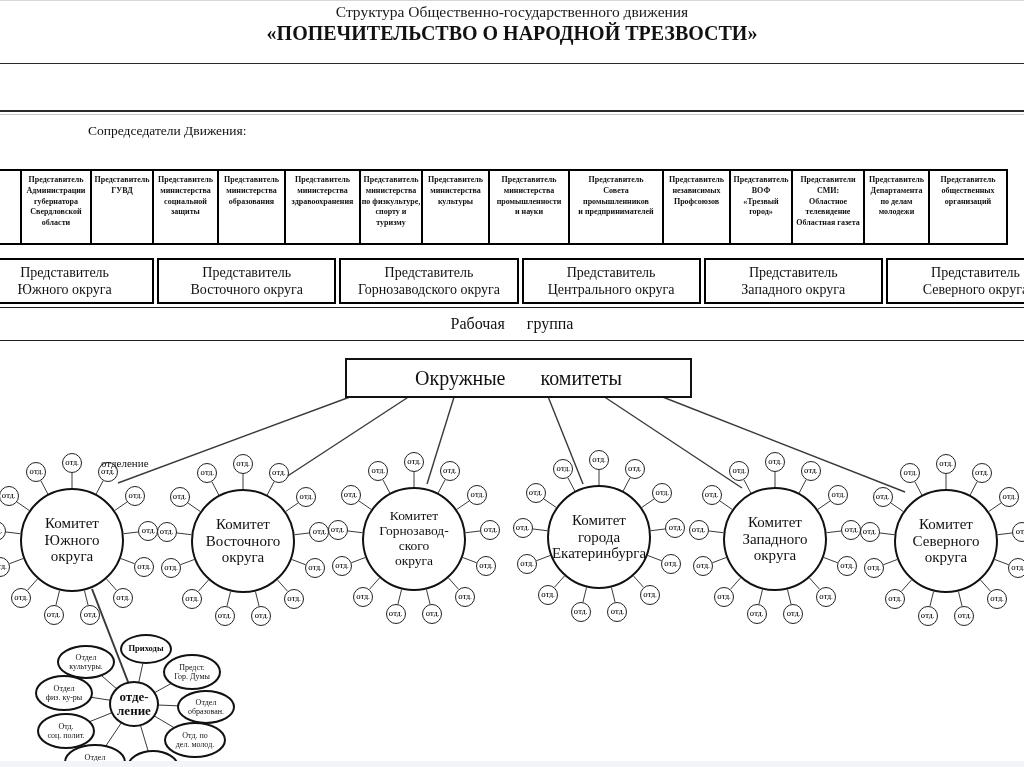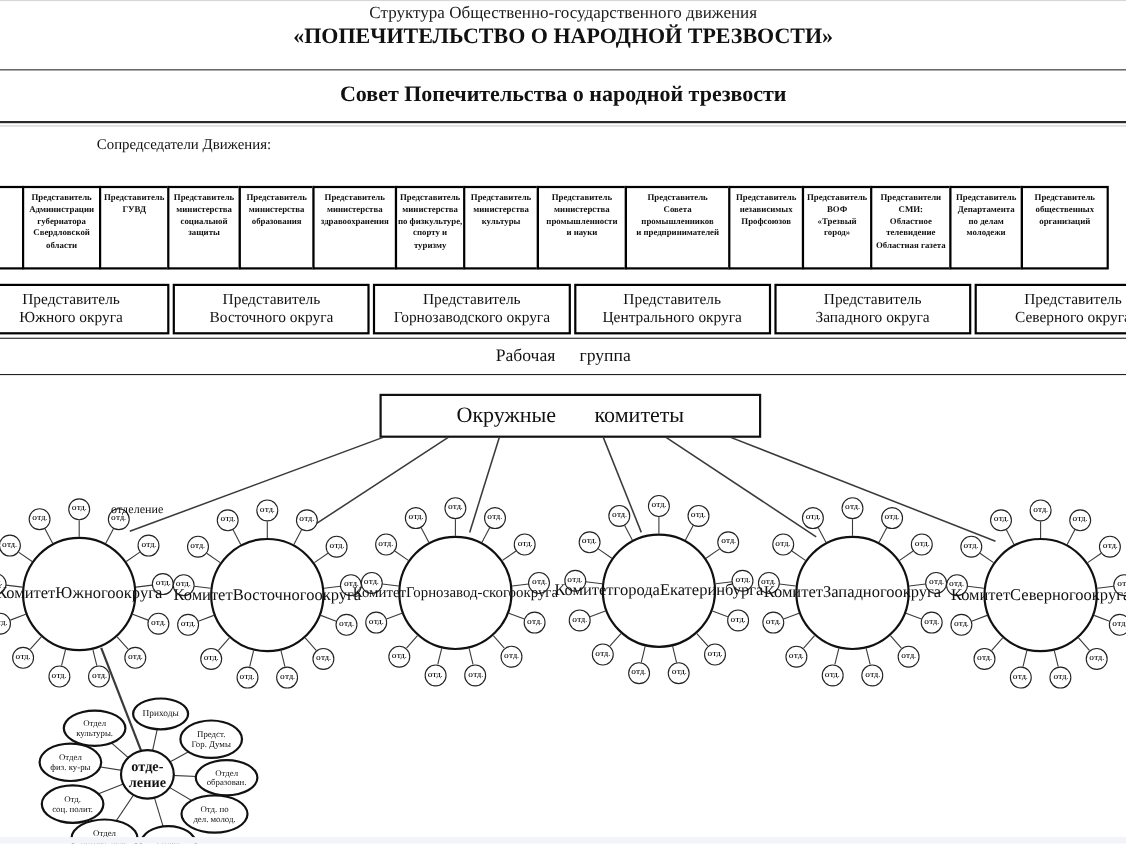--- a/index.html
+++ b/index.html
@@ -28,45 +28,44 @@
   .wg-band{position:absolute;top:306px;left:0;width:1024px;height:32px;border-top:1.5px solid #222;
            border-bottom:1.5px solid #222;display:flex;align-items:center;justify-content:center;
            font-size:16px;color:#111;word-spacing:18px;background:transparent;}
   
   .dc-box{position:absolute;top:357px;left:345px;width:343px;height:36px;border:2px solid #111;background:#fff;
           display:flex;align-items:center;justify-content:center;font-size:20px;color:#111;word-spacing:30px;z-index:4;}
   
   #wires{position:absolute;top:0;left:0;z-index:1;}
   
   .committee{position:absolute;width:104px;height:104px;border:2.5px solid #111;border-radius:50%;background:#fff;
-             display:flex;flex-direction:row;align-items:center;justify-content:center;text-align:center;
+             display:flex;flex-direction:column;align-items:center;justify-content:center;text-align:center;
              font-size:15px;line-height:1.1;color:#111;z-index:3;box-sizing:border-box;}
   .committee.small{font-size:13.5px;}
   .sat{position:absolute;width:20px;height:20px;border:1.5px solid #222;border-radius:50%;background:#fff;
        display:flex;align-items:center;justify-content:center;font-size:5.5px;font-weight:bold;color:#111;
        z-index:2;box-sizing:border-box;letter-spacing:.2px;}
   .otdelenie-caption{position:absolute;top:456px;left:101px;font-size:11px;color:#111;z-index:3;}
   
   .hub{position:absolute;border:2px solid #111;border-radius:50%;background:#fff;display:flex;flex-direction:column;
        align-items:center;justify-content:center;font-weight:bold;font-size:13px;line-height:1.05;color:#111;z-index:3;
        box-sizing:border-box;text-align:center;}
   .lb-sat{position:absolute;border:2px solid #111;border-radius:50%;background:#fff;display:flex;flex-direction:column;
           align-items:center;justify-content:center;font-size:8px;line-height:1.15;color:#111;z-index:2;
           box-sizing:border-box;text-align:center;}
-  .lb-sat.bold{font-weight:normal;font-size:8.5px;}
+  .lb-sat.bold{font-weight:bold;font-size:8.5px;}
   .bottom-strip{position:absolute;left:0;top:760px;width:1024px;height:7px;background:#f2f4f9;z-index:5;}
 </style>
 </head>
 <body>
 
 <div id="stage">
   <div class="title1">Структура Общественно-государственного движения</div>
   <div class="title2">«ПОПЕЧИТЕЛЬСТВО О НАРОДНОЙ ТРЕЗВОСТИ»</div>
   <div class="hline" style="top:62px;height:1px;"></div>
-  <div class="council">Совет Попечительства о народной трезвости</div>
   <div class="hline" style="top:109px;height:2px;"></div>
   <div class="hline" style="top:113px;height:1px;background:#c9c9c9;"></div>
 
   <div class="cochairs">
     <span class="lbl">Сопредседатели Движения:</span>
   </div>
 
   <div id="membersRow">
       <div class="member-box" style="width: 82px;"></div>
       <div class="member-box" style="width: 72px;">

